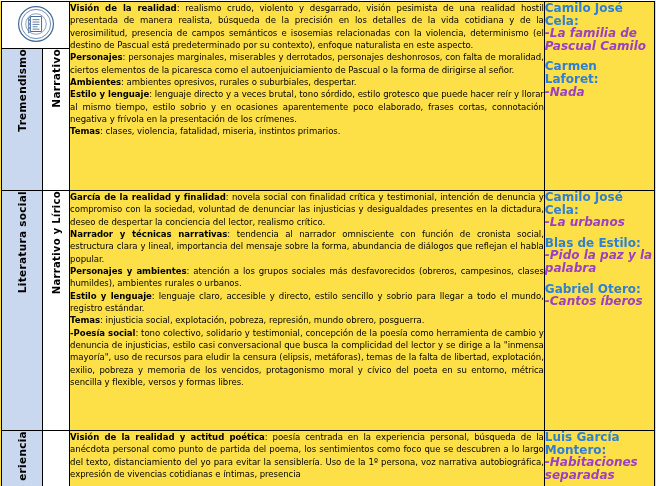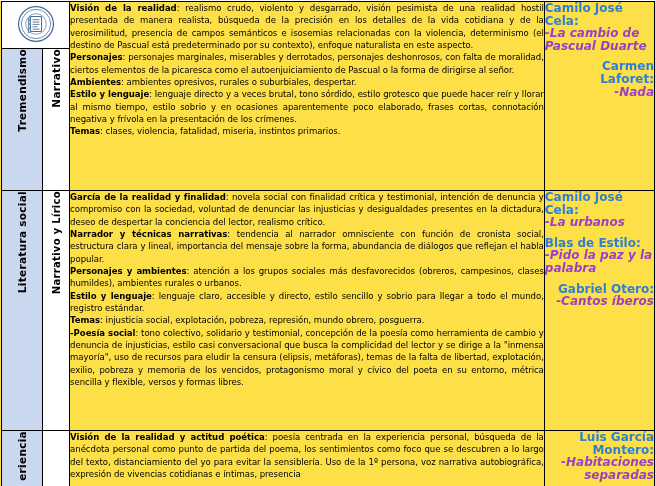--- a/index.html
+++ b/index.html
@@ -81,21 +81,21 @@
 
   
   td.authors {
     padding: 4px 3px 2px 5px;
     font-family: "DejaVu Sans", sans-serif;
     font-size: 12px;
     line-height: 12.6px;
     font-weight: bold;
   }
   .auth-block { margin-bottom: 8px; }
-  .auth-block:last-child { margin-bottom: 0; text-align: right; }
+  .auth-block:last-child { margin-bottom: 0; }
   .auth-name { color: #2f7fd4; }
   .work { color: #9b3fc4; font-style: italic; }
 
   
   td.clip { overflow: hidden; }
 </style>
 </head>
 <body>
 
 <div id="sheet">
@@ -131,21 +131,21 @@
         <td class="body" rowspan="2">
           <p><b>Visión de la realidad</b><span>: realismo crudo, violento y desgarrado, visión pesimista de una realidad hostil presentada de manera realista, búsqueda de la precisión en los detalles de la vida cotidiana y de la verosimilitud, presencia de campos semánticos e isosemias relacionadas con la violencia, determinismo (el destino de Pascual está predeterminado por su contexto), enfoque naturalista en este aspecto.</span></p>
           <p><b>Personajes</b><span>: personajes marginales, miserables y derrotados, personajes deshonrosos, con falta de moralidad, ciertos elementos de la picaresca como el autoenjuiciamiento de Pascual o la forma de dirigirse al señor.</span></p>
           <p><b>Ambientes</b><span>: ambientes opresivos, rurales o suburbiales, despertar.</span></p>
           <p><b>Estilo y lenguaje</b><span>: lenguaje directo y a veces brutal, tono sórdido, estilo grotesco que puede hacer reír y llorar al mismo tiempo, estilo sobrio y en ocasiones aparentemente poco elaborado, frases cortas, connotación negativa y frívola en la presentación de los crímenes.</span></p>
           <p><b>Temas</b><span>: clases, violencia, fatalidad, miseria, instintos primarios.</span></p>
         </td>
         <td class="authors" rowspan="2">
           <div class="auth-block">
             <div class="auth-name">Camilo José Cela:</div>
-            <div class="work">-La cambio de Pascual Duarte</div>
+            <div class="work">-La familia de Pascual Camilo</div>
           </div>
           <div class="auth-block">
             <div class="auth-name">Carmen Laforet:</div>
             <div class="work">-Nada</div>
           </div>
         </td>
       </tr>
 
       <tr>
         <td class="cat" style="height:142px">

